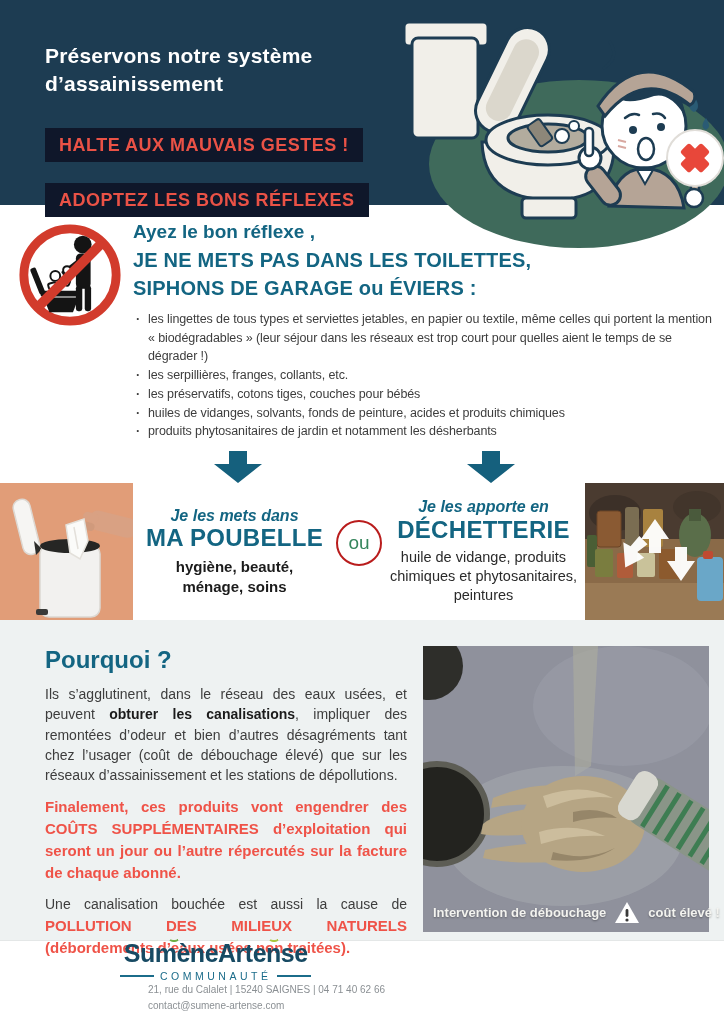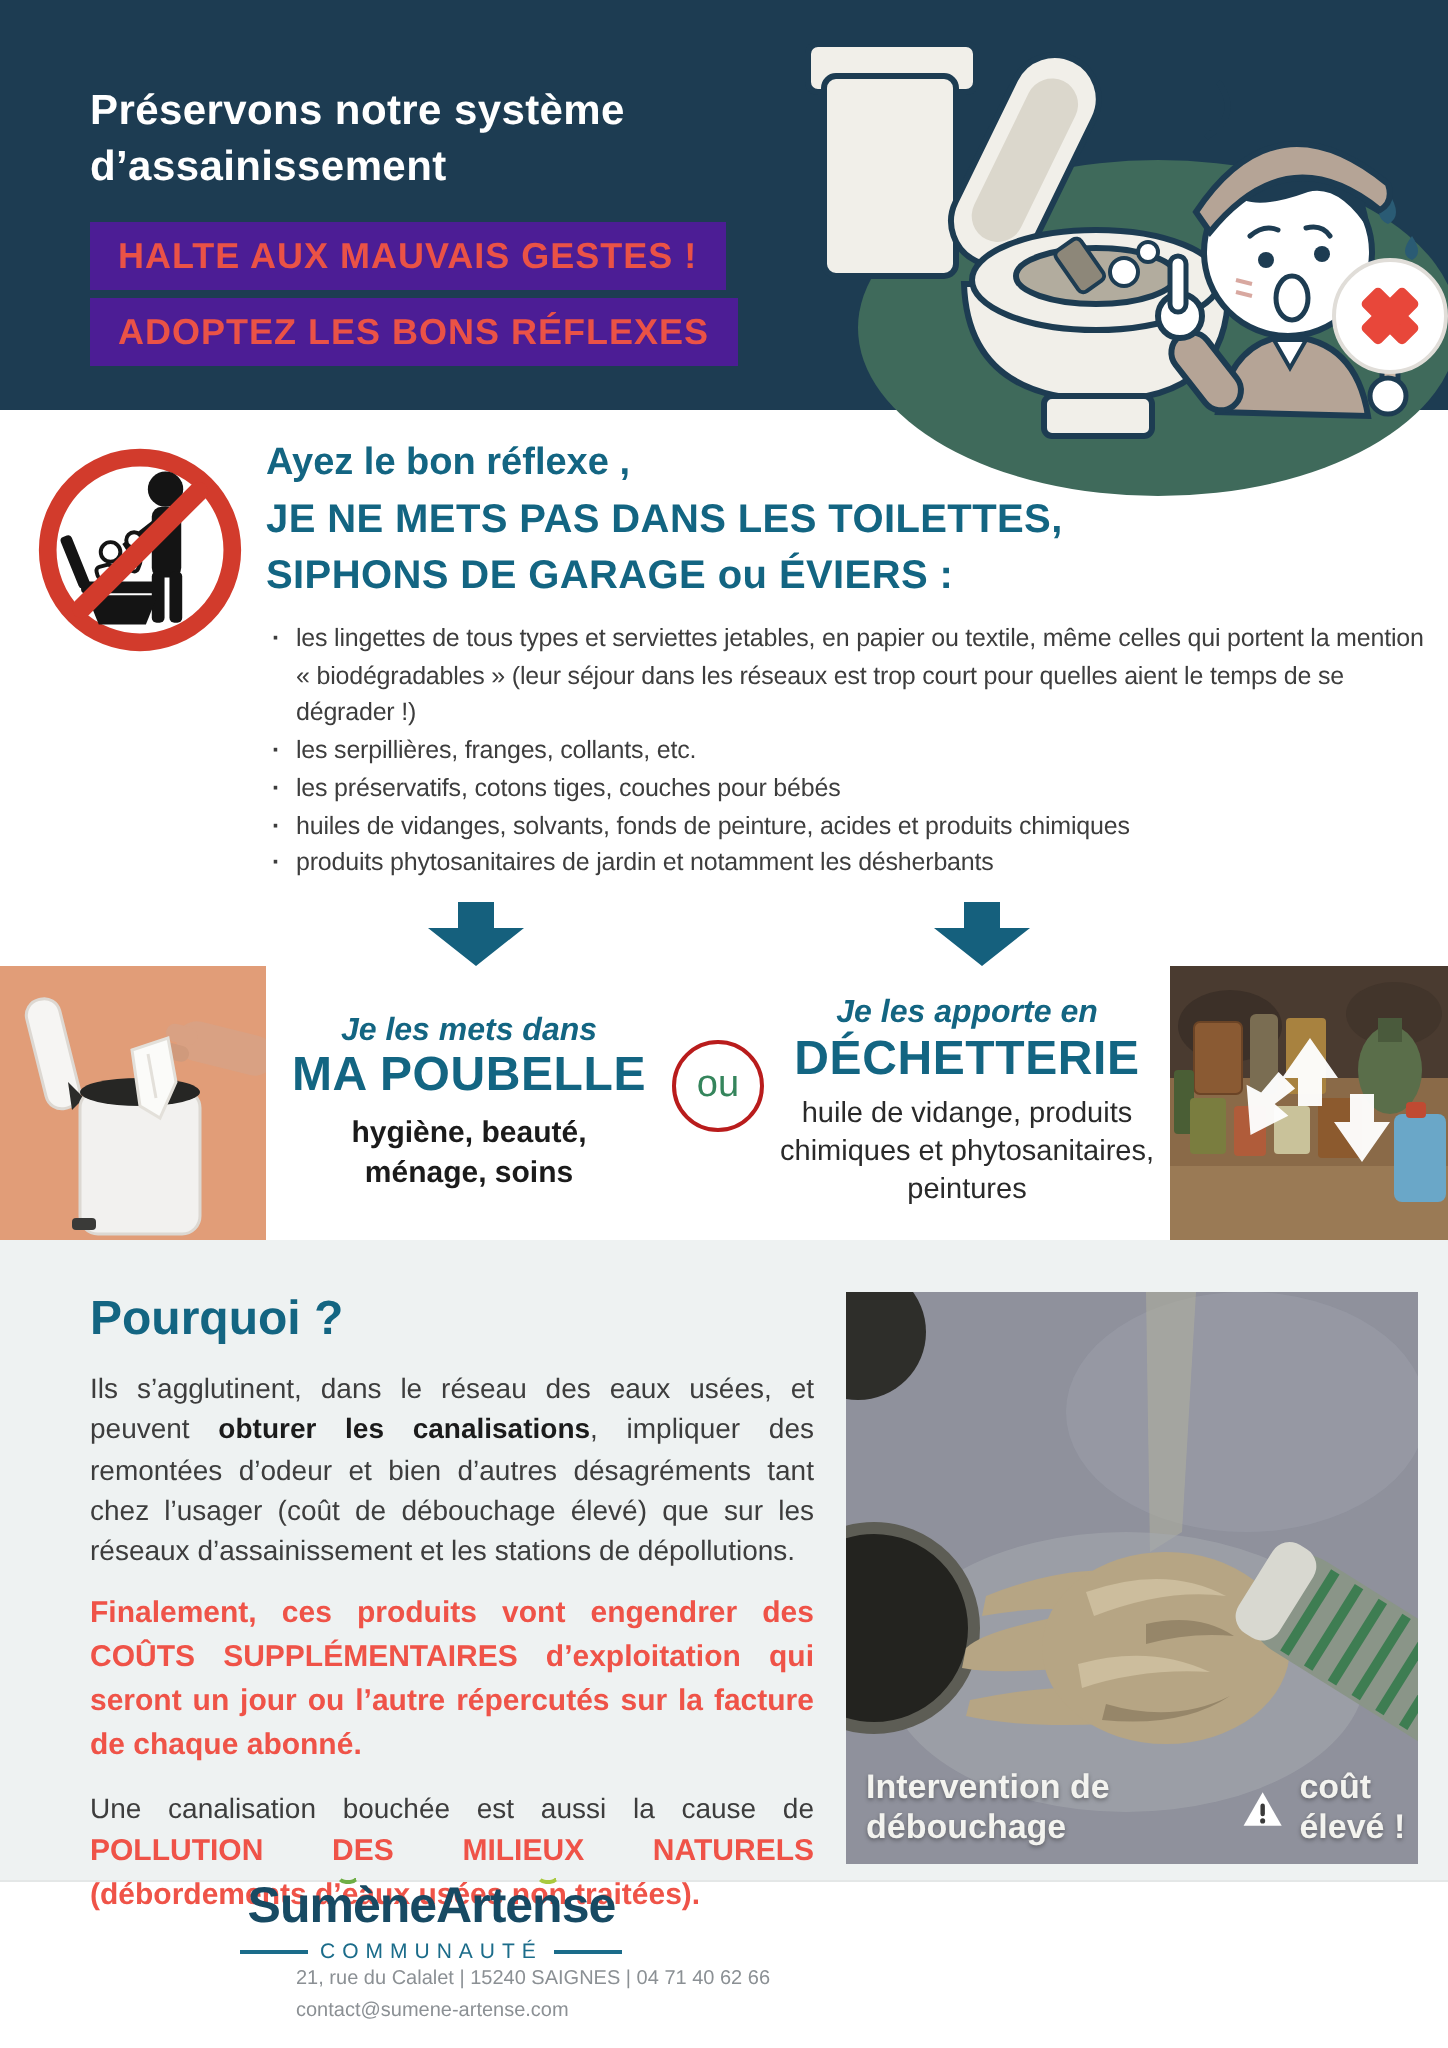--- a/index.html
+++ b/index.html
@@ -3,22 +3,22 @@
 <meta charset="utf-8">
 <style>
   * { margin:0; padding:0; box-sizing:border-box; }
   body { font-family:"Liberation Sans", sans-serif; background:#fff; }
   .page { position:relative; width:724px; height:1024px; overflow:hidden; background:#fff; }
 
   
   .header { position:relative; height:205px; background:#1d3c52; }
   .header-text { position:absolute; left:45px; top:42px; z-index:2; }
   .header-title { color:#ffffff; font-size:21px; font-weight:bold; line-height:1.35; letter-spacing:.2px; }
-  .banner { display:inline-block; background:#4c1d95; color:#ea5246; font-weight:bold;
-            font-size:18px; letter-spacing:.5px; padding:7px 14px 6px; margin-top:4px; white-space:nowrap; }
+  .banner { display:inline-block; background:#0f172a; color:#ea5246; font-weight:bold;
+            font-size:18px; letter-spacing:.5px; padding:7px 14px 6px; margin-top:21px; white-space:nowrap; }
   .banner-wrap { margin-top:8px; }
   .illustration { position:absolute; right:0; top:6px; width:330px; height:252px; z-index:1; pointer-events:none; }
 
   
   .reflex { position:relative; height:278px; background:#fff; overflow:hidden; }
   .no-sign { position:absolute; left:16px; top:16px; width:108px; height:108px; }
   .reflex-body { margin-left:133px; padding-top:16px; width:584px; }
   .reflex-intro { color:#136582; font-size:19px; font-weight:bold; margin-bottom:3px; }
   .reflex-heading { color:#136582; font-size:20px; font-weight:bold; line-height:1.42; letter-spacing:.2px; }
   .reflex-list { list-style:none; margin-top:7px; color:#3d3d3d; font-size:12.5px; line-height:1.5; letter-spacing:-0.1px; }
@@ -47,21 +47,21 @@
   .why-text { width:378px; flex:none; padding-right:16px; }
   .why-title { color:#136582; font-size:24px; font-weight:bold; margin-bottom:10px; }
   .why-p { color:#3d3d3d; font-size:14px; line-height:1.45; text-align:justify; }
   .why-p b { color:#1b1b1b; }
   .why-p.red { color:#ef5348; font-weight:bold; font-size:15px; margin-top:11px; }
   .why-p.mixed { margin-top:11px; }
   .why-p .red-seg { color:#ef5348; font-weight:bold; font-size:15px; }
   .why-photo { position:relative; flex:1; height:286px; }
   .why-photo svg { display:block; }
   .photo-caption { position:absolute; left:10px; bottom:8px; display:flex; align-items:center; gap:8px;
-                   color:#f3f3ef; font-size:17px; font-weight:bold; text-shadow:0 1px 2px rgba(0,0,0,.35); }
+                   color:#f3f3ef; font-size:13px; font-weight:bold; text-shadow:0 1px 2px rgba(0,0,0,.35); }
 
   
   .footer { display:flex; align-items:flex-start; height:84px; background:#fff; border-top:1px solid #e4e7e7; padding-left:120px;flex-direction:column; }
   .logo { position:relative; text-align:center; flex:none; }
   .logo-name { color:#174a63; font-size:25px; font-weight:bold; letter-spacing:-0.5px; line-height:1; }
   .logo-sub { color:#1b6c8a; font-size:10.5px; letter-spacing:3.5px; margin-top:4px;
               display:flex; align-items:center; gap:6px; justify-content:center; }
   .logo-sub::before, .logo-sub::after { content:""; display:block; width:34px; height:1.5px; background:#1b6c8a; }
   .logo-accent { position:absolute; width:12px; height:5px; border:2px solid transparent;
                  border-bottom:2.5px solid #6fae46; border-radius:0 0 10px 10px; top:-4px; }

